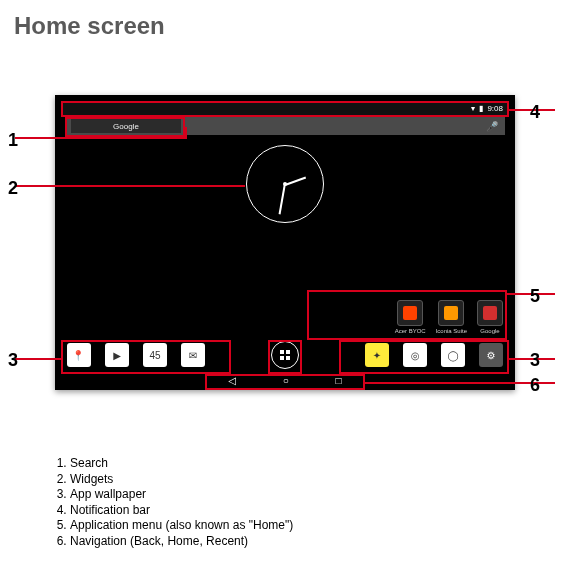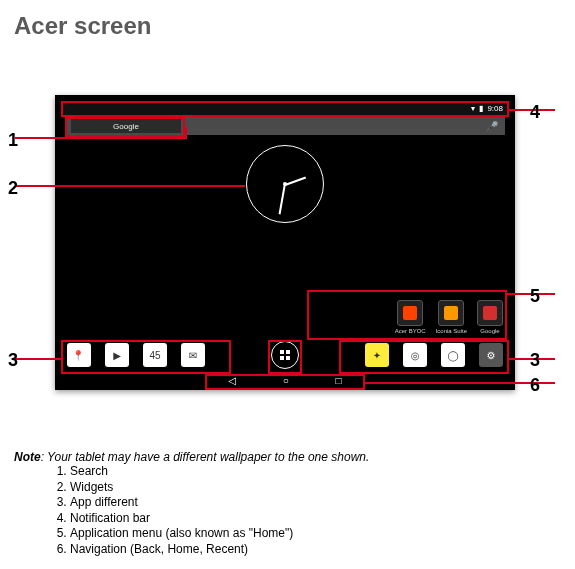--- a/index.html
+++ b/index.html
@@ -188,30 +188,31 @@
     left: 14px;
     top: 450px;
     right: 14px;
   }
   .note-line {
     font-size: 12px;
     font-style: italic;
   }
   .note-line b { font-weight: bold; font-style: italic;}
   .legend {
+    margin-top: 6px;
     font-size: 12px;
     list-style: decimal;
     padding-left: 56px;
     line-height: 1.3;
   }
 </style>
 </head>
 <body>
 
-<div class="title">Acer screen</div>
+<div class="title">Home screen</div>
 
 <div class="screenshot-wrap">
   <div class="tablet">
 
     <div class="statusbar">
       <span class="status-icon">▾</span>
       <span class="status-icon">▮</span>
       <span class="status-icon">9:08</span>
     </div>
 
@@ -304,24 +305,21 @@
 
 <div class="callout-num" style="top:130px;left:8px">1</div>
 <div class="callout-num" style="top:178px;left:8px">2</div>
 <div class="callout-num" style="top:350px;left:8px">3</div>
 <div class="callout-num" style="top:102px;left:530px">4</div>
 <div class="callout-num" style="top:286px;left:530px">5</div>
 <div class="callout-num" style="top:350px;left:530px">3</div>
 <div class="callout-num" style="top:375px;left:530px">6</div>
 
 <div class="note-block">
-  <div class="note-line">
-    <b>Note</b><span>: Your tablet may have a different wallpaper to the one shown.</span>
-  </div>
   <ol class="legend">
     <li>Search</li>
     <li>Widgets</li>
-    <li>App different</li>
+    <li>App wallpaper</li>
     <li>Notification bar</li>
     <li>Application menu (also known as "Home")</li>
     <li>Navigation (Back, Home, Recent)</li>
   </ol>
 </div>
 
 </body></html>

